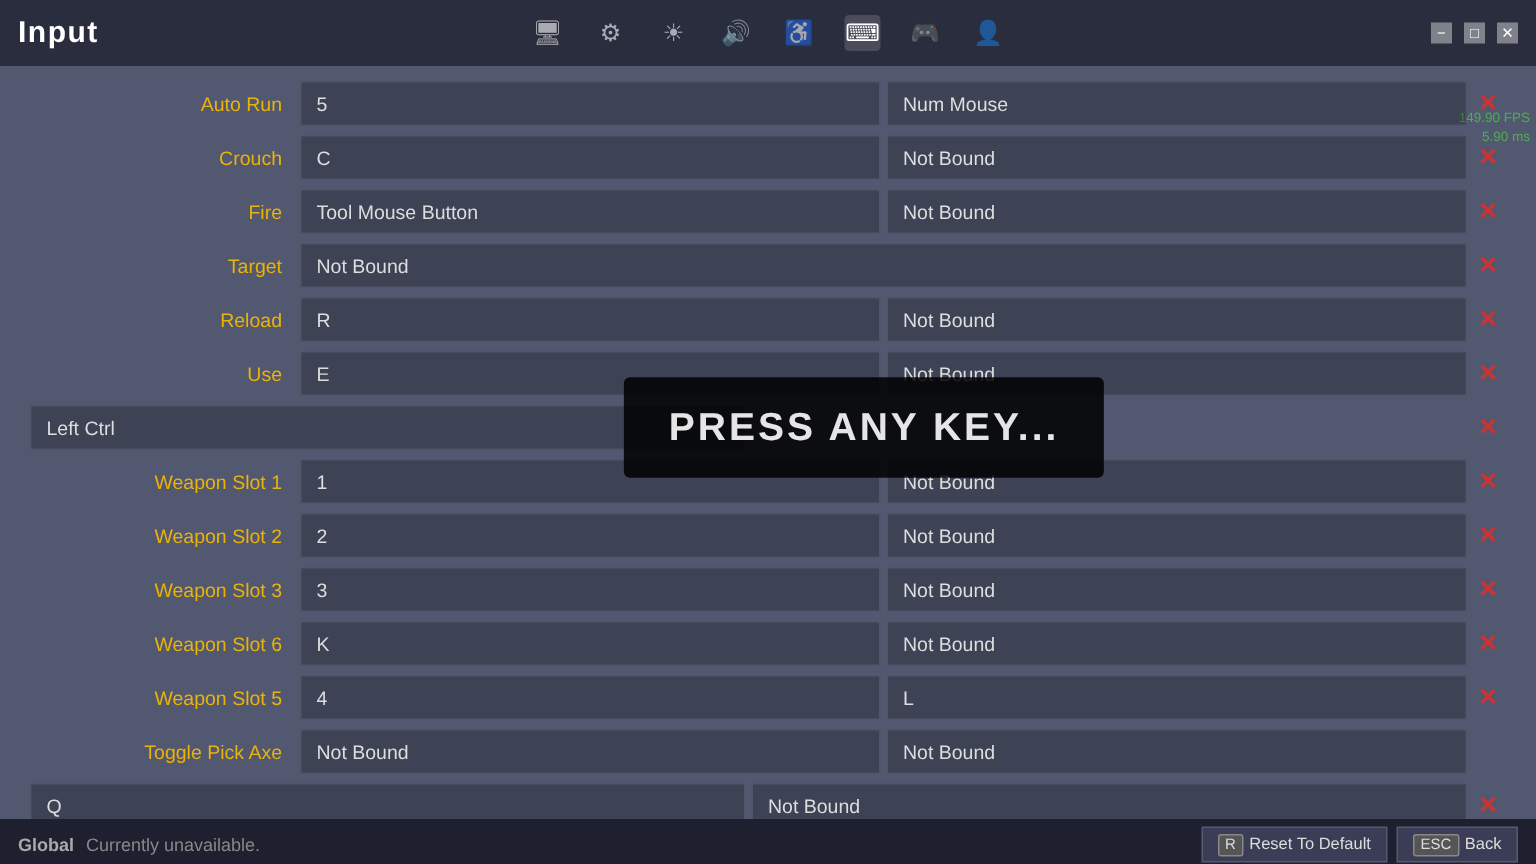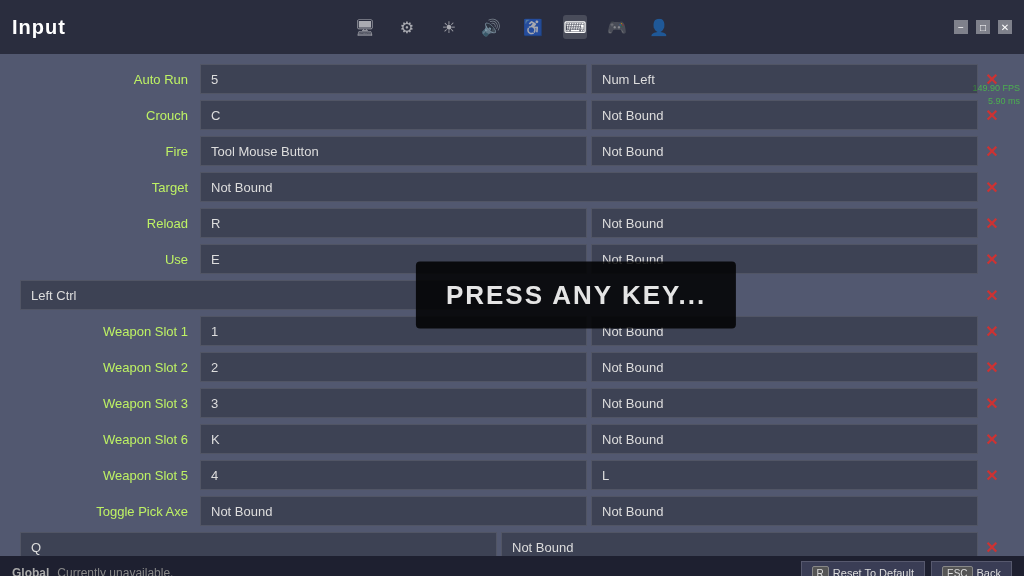--- a/index.html
+++ b/index.html
@@ -13,21 +13,21 @@
       position: relative;
     }
 
     
     .title-bar {
       display: flex;
       align-items: center;
       justify-content: space-between;
       padding: 6px 12px;
       background: #2a2d3e;
-      height: 54px;
+      height: 44px;
     }
     .title-bar-left {
       display: flex;
       align-items: center;
       gap: 10px;
     }
     .title-text {
       font-size: 20px;
       font-weight: bold;
       color: #fff;
@@ -104,21 +104,21 @@
       display: flex;
       align-items: center;
       margin-bottom: 2px;
       min-height: 34px;
     }
     .binding-label {
       width: 180px;
       text-align: right;
       padding-right: 12px;
       font-size: 13px;
-      color: #bef264;
+      color: #eab308;
       flex-shrink: 0;
     }
     .binding-primary, .binding-secondary {
       flex: 1;
       background: rgba(0,0,0,0.25);
       border: 1px solid rgba(255,255,255,0.1);
       height: 30px;
       display: flex;
       align-items: center;
       padding: 0 10px;
@@ -248,21 +248,21 @@
   <div class="fps-counter">
     <div>149.90 FPS</div>
     <div>5.90 ms</div>
   </div>
 
   <div class="bindings-area">
 
     <div class="binding-row">
       <div class="binding-label">Auto Run</div>
       <div class="binding-primary">5</div>
-      <div class="binding-secondary">Num Left</div>
+      <div class="binding-secondary">Num Mouse</div>
       <div class="binding-clear">
           <span class="x-icon">✕</span>
         </div>
     </div>
 
     <div class="binding-row">
       <div class="binding-label">Crouch</div>
       <div class="binding-primary">C</div>
       <div class="binding-secondary">Not Bound</div>
       <div class="binding-clear">

